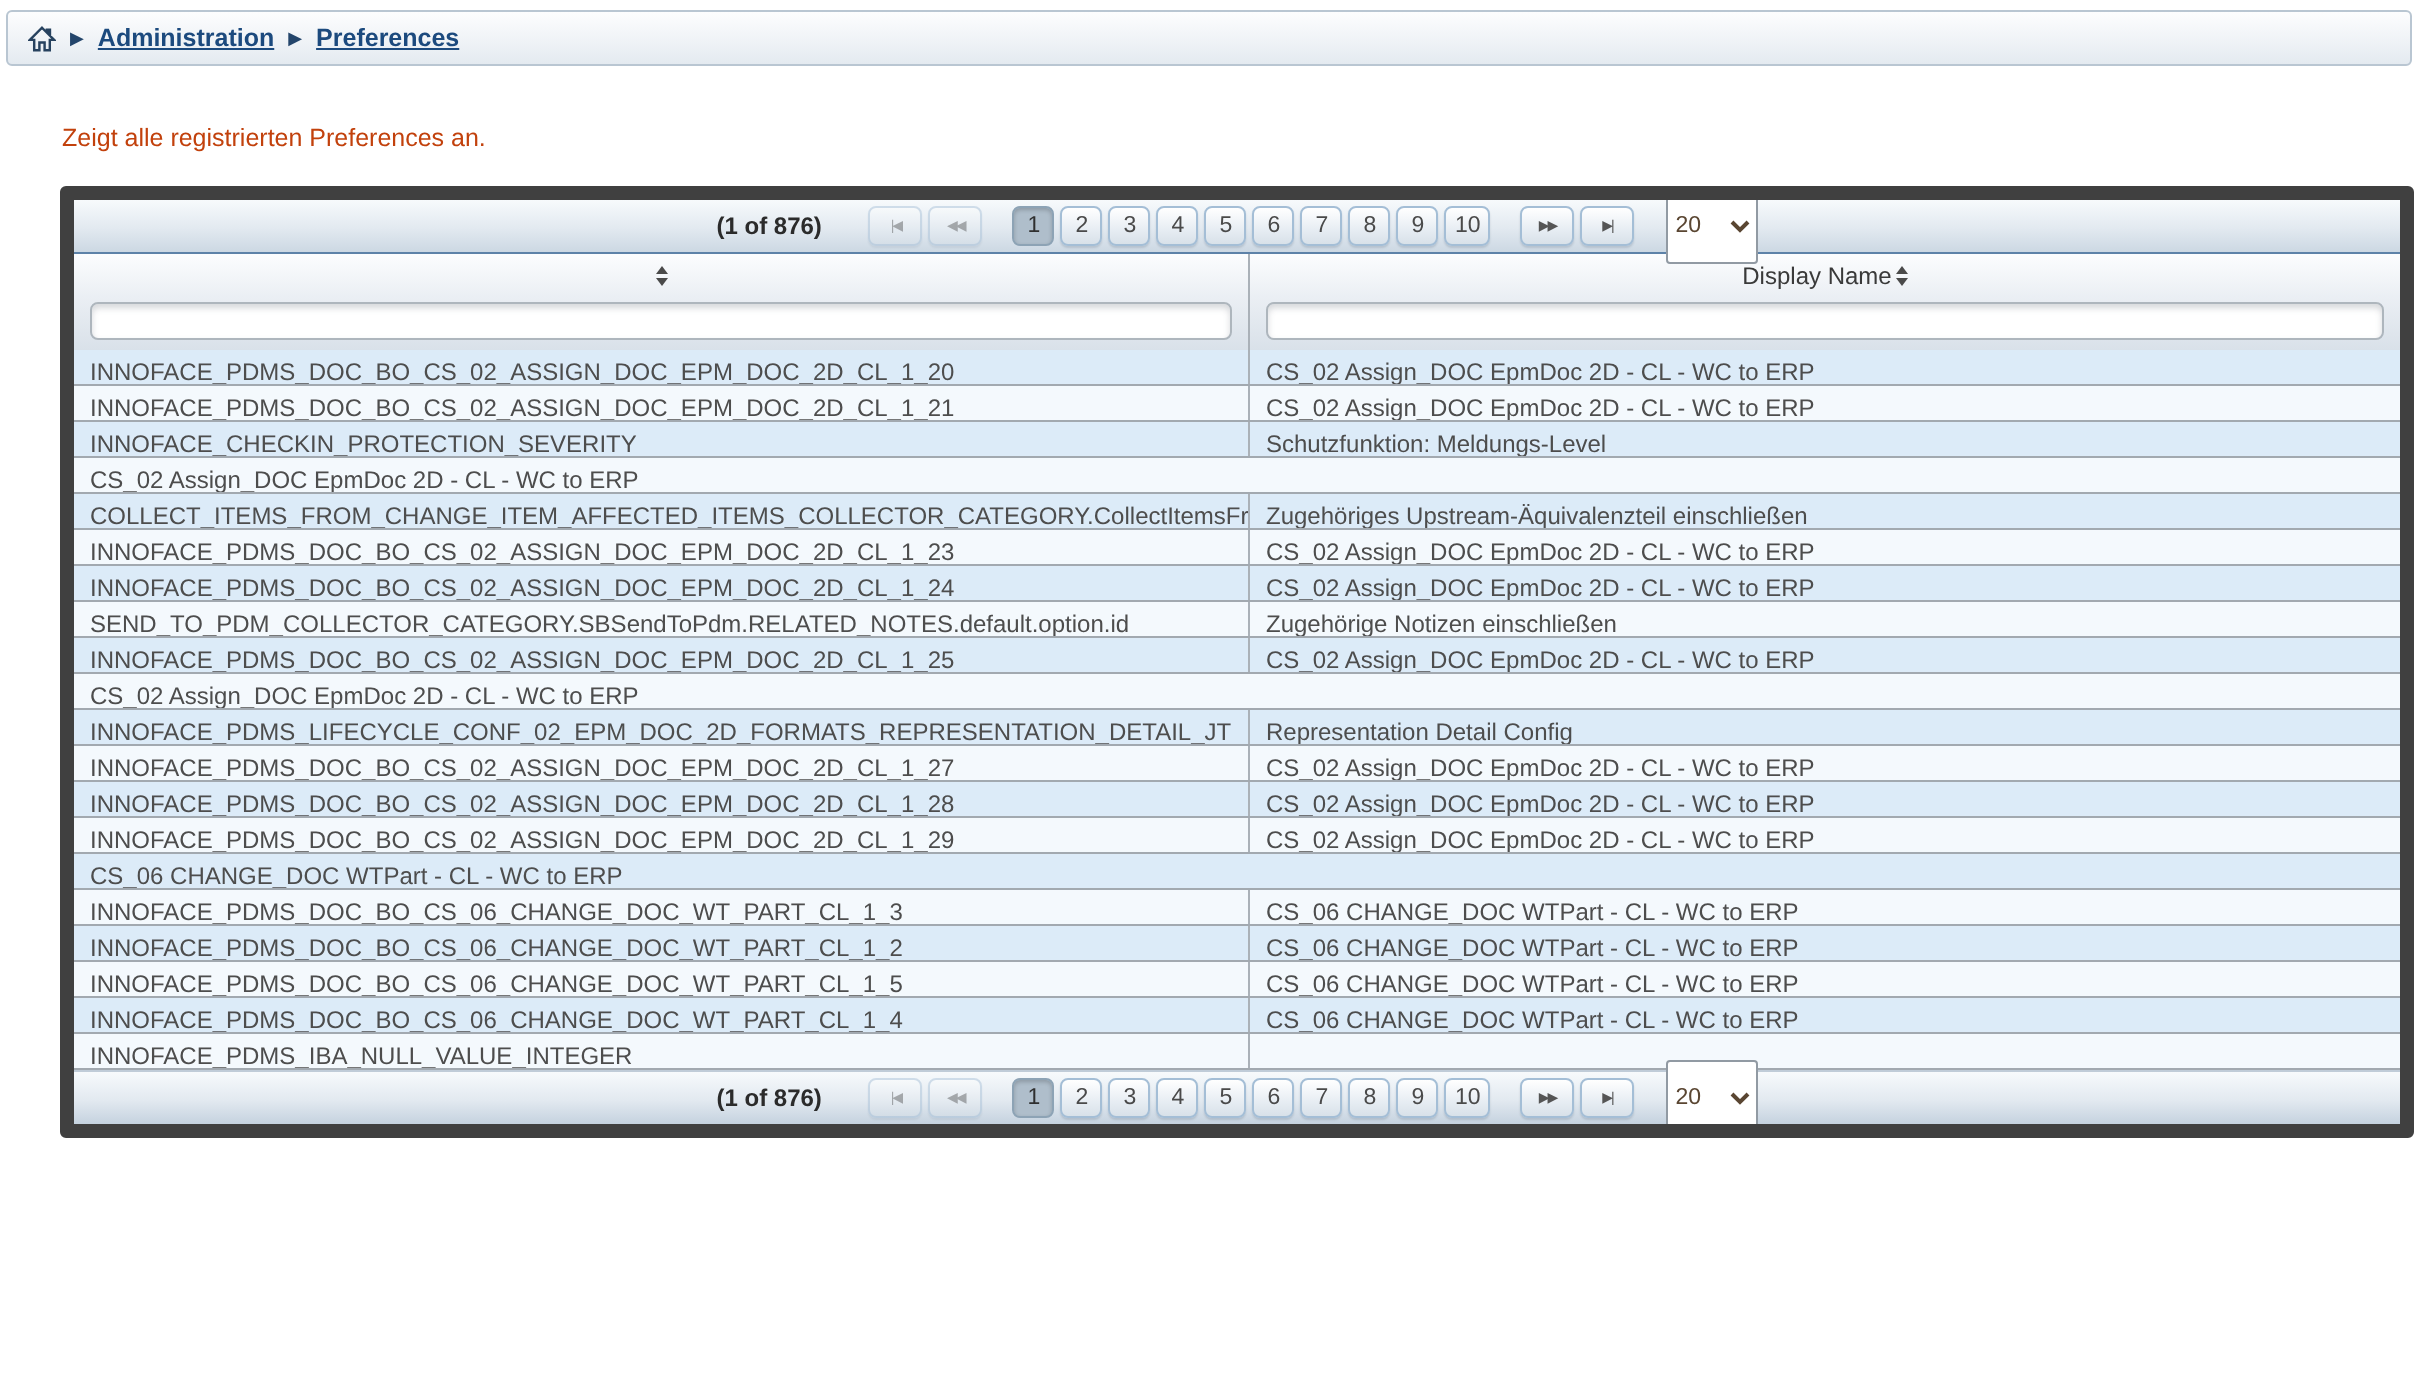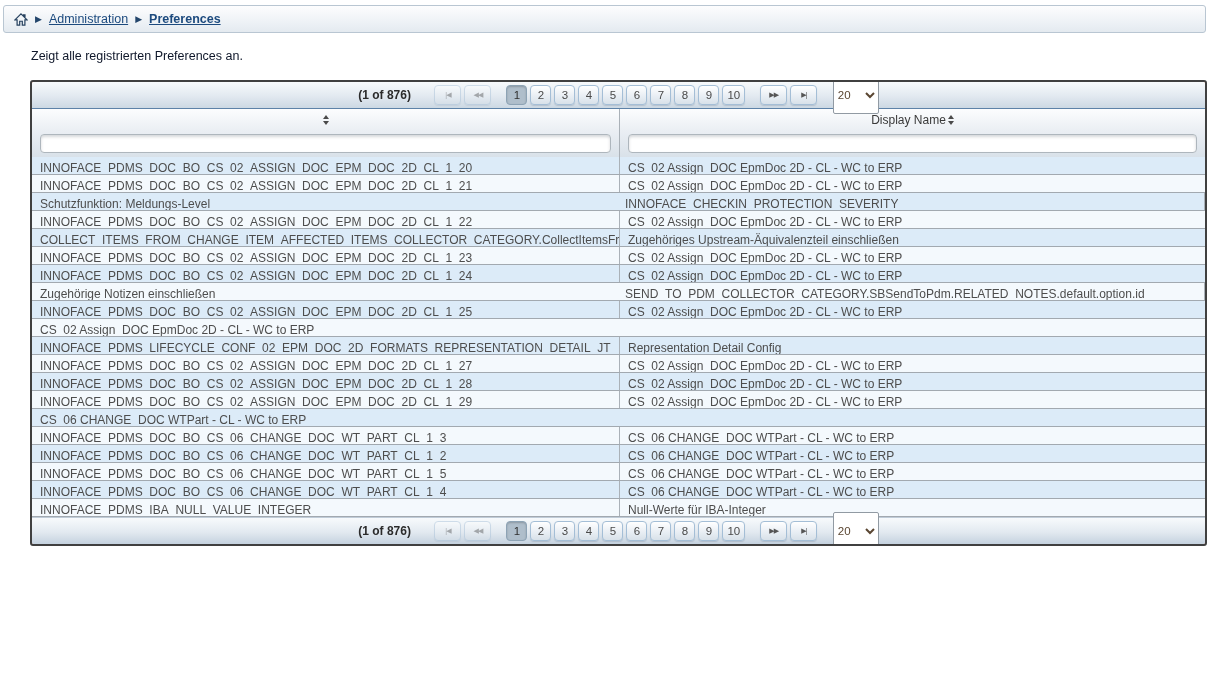--- a/index.html
+++ b/index.html
@@ -14,31 +14,31 @@
   .breadcrumb-bar {
     margin:5px 3px 0 3px; height:28px;
     background:linear-gradient(#fdfdfe, #eef2f6 60%, #e4eaf0);
     border:1px solid #b9c6d2; border-radius:3px;
     display:flex; align-items:center; padding:0 10px; gap:7px;
   }
   .home-icon { display:flex; align-items:center; }
   .home-icon svg { display:block; }
   .bc-sep { color:#23456b; font-size:9px; line-height:1; }
   .bc-link {
-    color:#1c4a7e; font-weight:normal; font-size:12.5px; text-decoration:underline; cursor:pointer;
+    color:#1c4a7e; font-weight:bold; font-size:12.5px; text-decoration:underline; cursor:pointer;
   }
   .bc-current { color:#1c4a7e; font-weight:bold; font-size:12.5px;text-decoration:underline; }
 
   
-  .intro { margin:16px 0 0 31px; font-size:12.5px; color:#0f172a; }
+  .intro { margin:29px 0 0 31px; font-size:12.5px; color:#c2410c; }
 
   
   .tbl {
     margin:17px 0 0 30px; width:1177px;
-    border:2px solid #404040; border-radius:3px; overflow:hidden;
+    border:7px solid #404040; border-radius:3px; overflow:hidden;
     background:#c2410c;
   }
 
   
   .paginator {
     height:27px; display:flex; align-items:center; justify-content:center;
     background:linear-gradient(#f7fafc, #e2e9f0 55%, #ccd8e3);
     border-bottom:1px solid #5d82a8;
   }
   .paginator.bottom { border-bottom:none; border-top:1px solid #c0ccd8;
@@ -171,42 +171,41 @@
   <div id="rows">
       <div class="t-row">
         <div class="t-cell c1">INNOFACE_PDMS_DOC_BO_CS_02_ASSIGN_DOC_EPM_DOC_2D_CL_1_20</div>
         <div class="t-cell c2">CS_02 Assign_DOC EpmDoc 2D - CL - WC to ERP</div>
       </div>
       <div class="t-row">
         <div class="t-cell c1">INNOFACE_PDMS_DOC_BO_CS_02_ASSIGN_DOC_EPM_DOC_2D_CL_1_21</div>
         <div class="t-cell c2">CS_02 Assign_DOC EpmDoc 2D - CL - WC to ERP</div>
       </div>
       <div class="t-row">
+        <div class="t-cell c1">INNOFACE_CHECKIN_PROTECTION_SEVERITY</div>
         <div class="t-cell c2">Schutzfunktion: Meldungs-Level</div>
-        <div class="t-cell c1">INNOFACE_CHECKIN_PROTECTION_SEVERITY</div>
-      </div>
-      <div class="t-row">
-        <div class="t-cell c1">INNOFACE_PDMS_DOC_BO_CS_02_ASSIGN_DOC_EPM_DOC_2D_CL_1_22</div>
+      </div>
+      <div class="t-row">
         <div class="t-cell c2">CS_02 Assign_DOC EpmDoc 2D - CL - WC to ERP</div>
       </div>
       <div class="t-row">
         <div class="t-cell c1">COLLECT_ITEMS_FROM_CHANGE_ITEM_AFFECTED_ITEMS_COLLECTOR_CATEGORY.CollectItemsFromChangeItem_AffectedItems</div>
         <div class="t-cell c2">Zugehöriges Upstream-Äquivalenzteil einschließen</div>
       </div>
       <div class="t-row">
         <div class="t-cell c1">INNOFACE_PDMS_DOC_BO_CS_02_ASSIGN_DOC_EPM_DOC_2D_CL_1_23</div>
         <div class="t-cell c2">CS_02 Assign_DOC EpmDoc 2D - CL - WC to ERP</div>
       </div>
       <div class="t-row">
         <div class="t-cell c1">INNOFACE_PDMS_DOC_BO_CS_02_ASSIGN_DOC_EPM_DOC_2D_CL_1_24</div>
         <div class="t-cell c2">CS_02 Assign_DOC EpmDoc 2D - CL - WC to ERP</div>
       </div>
       <div class="t-row">
+        <div class="t-cell c1">SEND_TO_PDM_COLLECTOR_CATEGORY.SBSendToPdm.RELATED_NOTES.default.option.id</div>
         <div class="t-cell c2">Zugehörige Notizen einschließen</div>
-        <div class="t-cell c1">SEND_TO_PDM_COLLECTOR_CATEGORY.SBSendToPdm.RELATED_NOTES.default.option.id</div>
       </div>
       <div class="t-row">
         <div class="t-cell c1">INNOFACE_PDMS_DOC_BO_CS_02_ASSIGN_DOC_EPM_DOC_2D_CL_1_25</div>
         <div class="t-cell c2">CS_02 Assign_DOC EpmDoc 2D - CL - WC to ERP</div>
       </div>
       <div class="t-row">
         <div class="t-cell c2">CS_02 Assign_DOC EpmDoc 2D - CL - WC to ERP</div>
       </div>
       <div class="t-row">
         <div class="t-cell c1">INNOFACE_PDMS_LIFECYCLE_CONF_02_EPM_DOC_2D_FORMATS_REPRESENTATION_DETAIL_JT</div>
@@ -238,21 +237,20 @@
       <div class="t-row">
         <div class="t-cell c1">INNOFACE_PDMS_DOC_BO_CS_06_CHANGE_DOC_WT_PART_CL_1_5</div>
         <div class="t-cell c2">CS_06 CHANGE_DOC WTPart - CL - WC to ERP</div>
       </div>
       <div class="t-row">
         <div class="t-cell c1">INNOFACE_PDMS_DOC_BO_CS_06_CHANGE_DOC_WT_PART_CL_1_4</div>
         <div class="t-cell c2">CS_06 CHANGE_DOC WTPart - CL - WC to ERP</div>
       </div>
       <div class="t-row">
         <div class="t-cell c1">INNOFACE_PDMS_IBA_NULL_VALUE_INTEGER</div>
-        <div class="t-cell c2">Null-Werte für IBA-Integer</div>
       </div>
     </div>
 
   <div class="paginator bottom">
       <span class="pg-info">(1 of 876)</span>
       <span class="pg-btn arrow disabled">|◀</span>
       <span class="pg-btn arrow disabled">◀◀</span>
       <span class="pg-gap"></span>
       <span class="pg-btn active">1</span>
       <span class="pg-btn">2</span>

